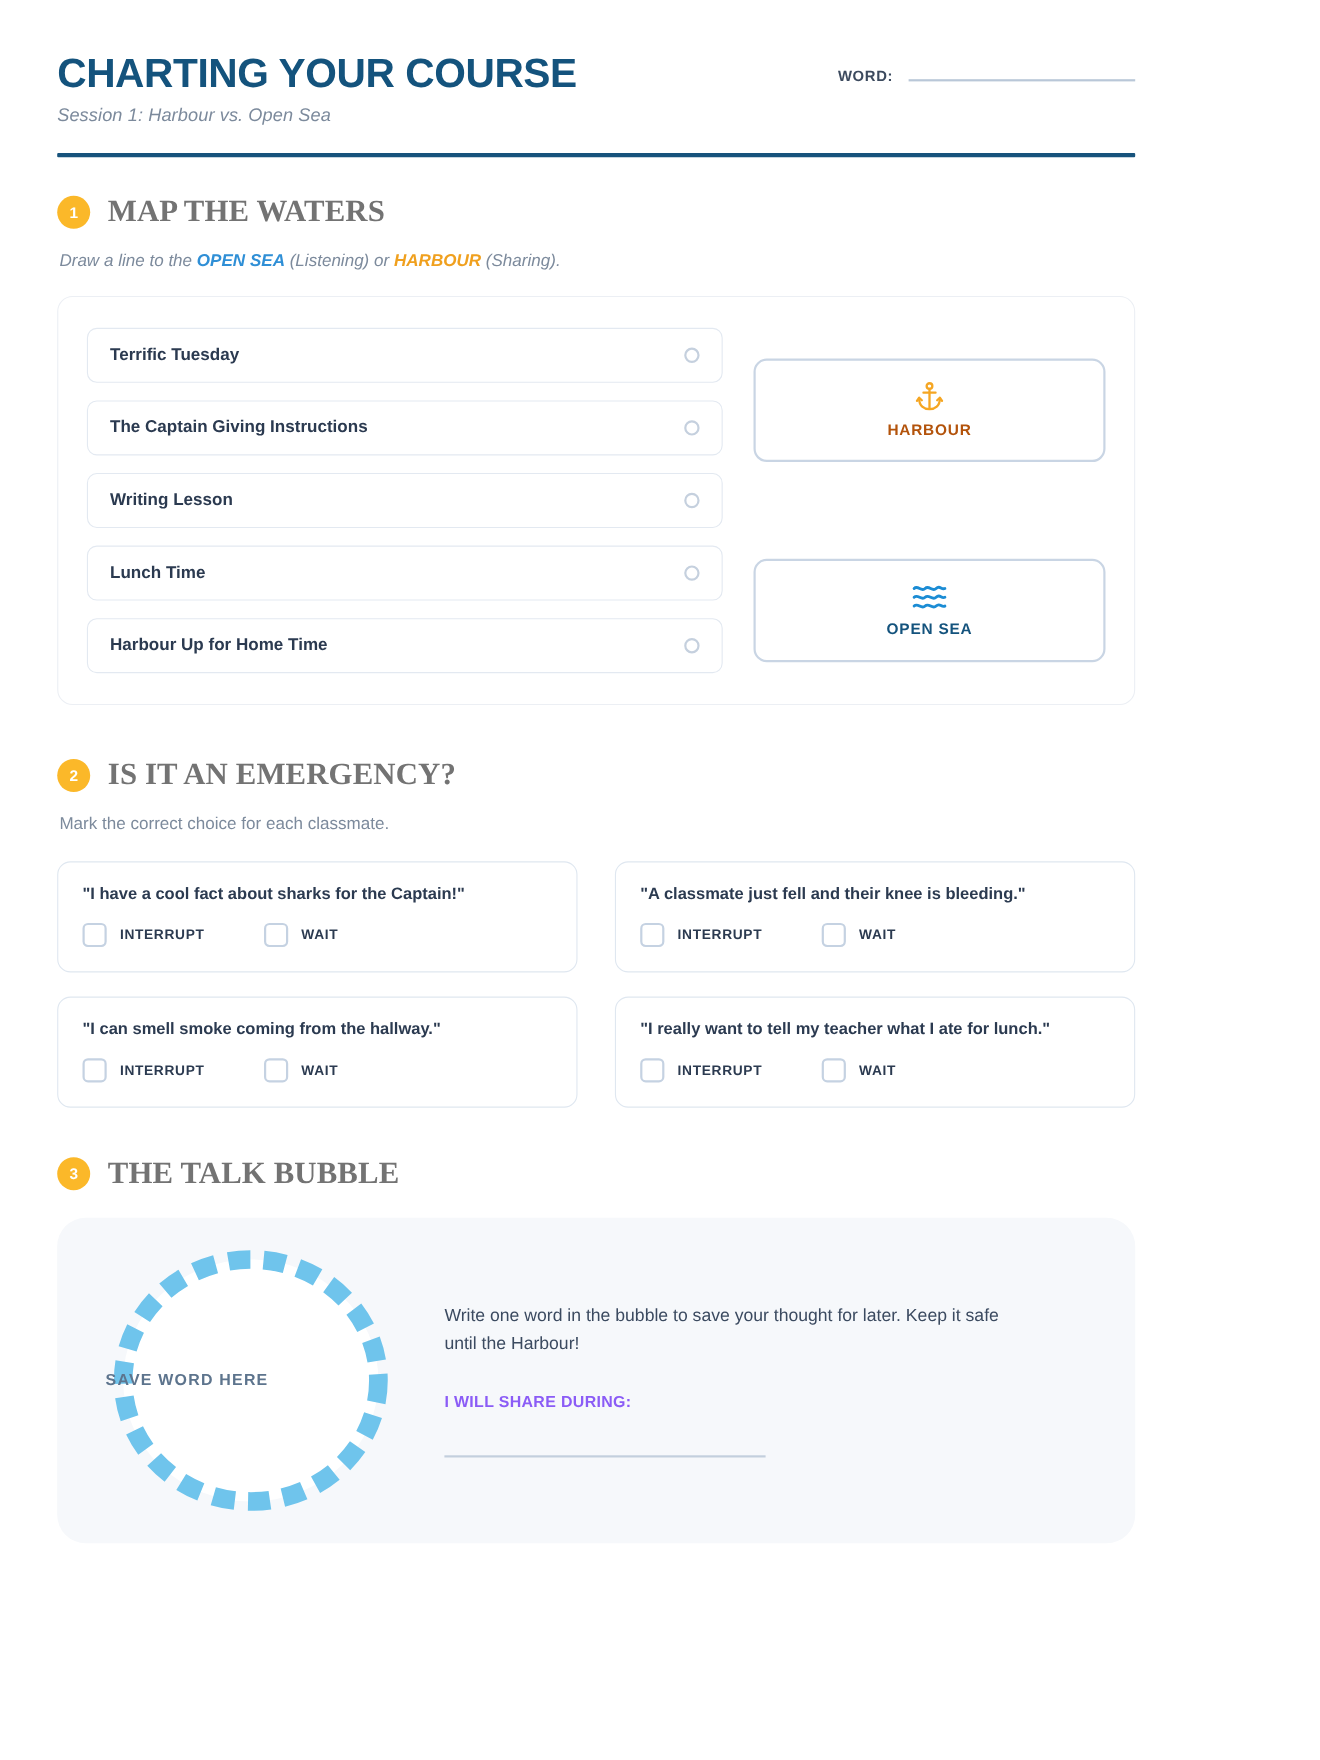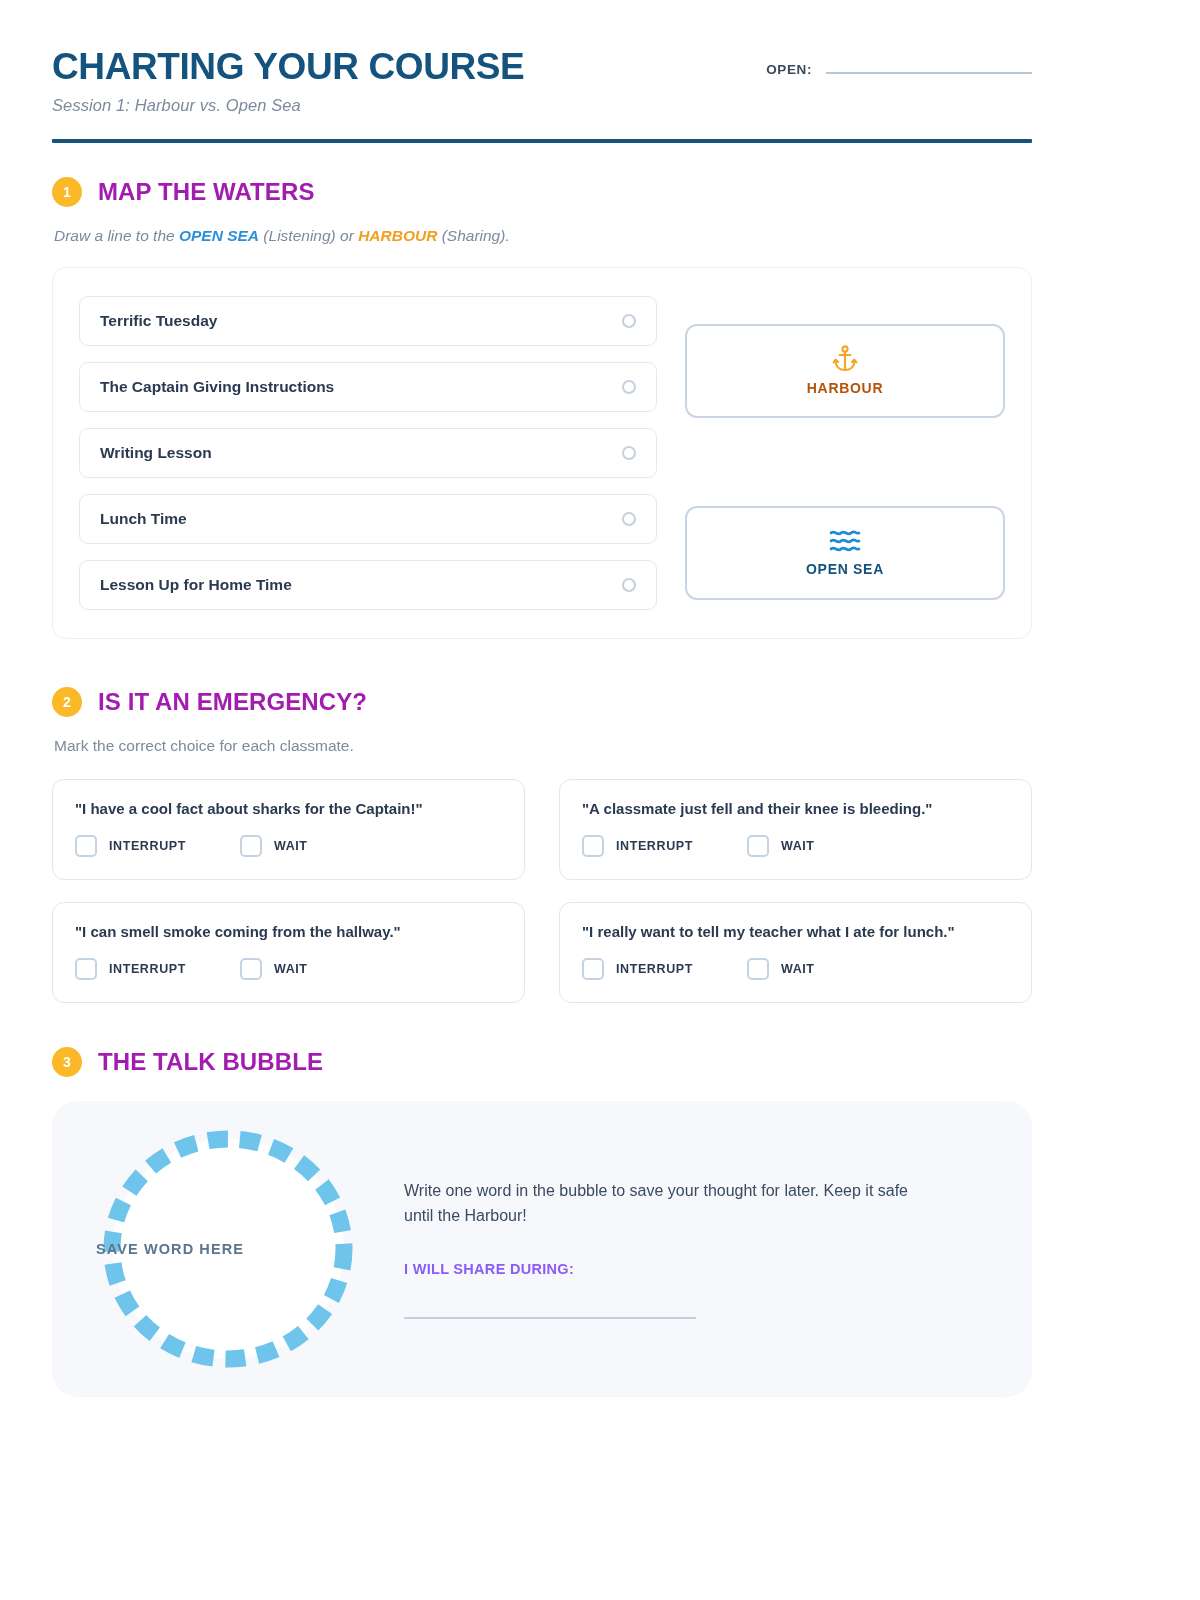--- a/index.html
+++ b/index.html
@@ -41,21 +41,21 @@
   
   .section-head { display: flex; align-items: center; gap: 16px; }
   .badge {
     width: 30px; height: 30px; border-radius: 50%;
     background: #fbb829; color: #ffffff;
     font-size: 14px; font-weight: bold;
     display: flex; align-items: center; justify-content: center;
     flex: 0 0 auto;
   }
   .section-title {
-    font-size: 24px; font-weight: bold; letter-spacing: 0.1px; color: #a21caf;
+    font-size: 28px; font-weight: bold; letter-spacing: 0.1px; color: #737373; font-family: Liberation Serif, serif;
   }
   .section-sub { font-size: 15.5px; color: #7c8a9c; }
   .section-sub.italic { font-style: italic; }
   .sub-open { color: #2f8fd6; font-weight: bold; font-style: italic; }
   .sub-harbour { color: #f0a01e; font-weight: bold; font-style: italic; }
 
   
   #section1 { margin-top: 34px; }
   #s1-sub { margin-top: 20px; margin-left: 2px; }
   .match-panel {
@@ -155,21 +155,21 @@
 <body>
 
 <div class="page">
 
   <div class="header">
     <div class="title-block">
       <div class="doc-title">CHARTING YOUR COURSE</div>
       <div class="doc-subtitle">Session 1: Harbour vs. Open Sea</div>
     </div>
     <div class="name-block">
-      <span class="name-label">OPEN:</span>
+      <span class="name-label">WORD:</span>
       <span class="name-line"></span>
     </div>
   </div>
   <div class="rule"></div>
 
   <div id="section1">
     <div class="section-head">
       <div class="badge">1</div>
       <div class="section-title">MAP THE WATERS</div>
     </div>
@@ -194,21 +194,21 @@
           <span class="match-item-label">Writing Lesson</span>
           <span class="match-dot"></span>
         </div>
 
         <div class="match-item">
           <span class="match-item-label">Lunch Time</span>
           <span class="match-dot"></span>
         </div>
 
         <div class="match-item">
-          <span class="match-item-label">Lesson Up for Home Time</span>
+          <span class="match-item-label">Harbour Up for Home Time</span>
           <span class="match-dot"></span>
         </div>
 
       </div>
 
       <div class="match-right">
 
         <div class="target-card">
           <span class="target-icon">
             <svg width="26" height="28" viewBox="0 0 26 28" fill="none" stroke="#f5a623" stroke-width="2.1" stroke-linecap="round" stroke-linejoin="round">

